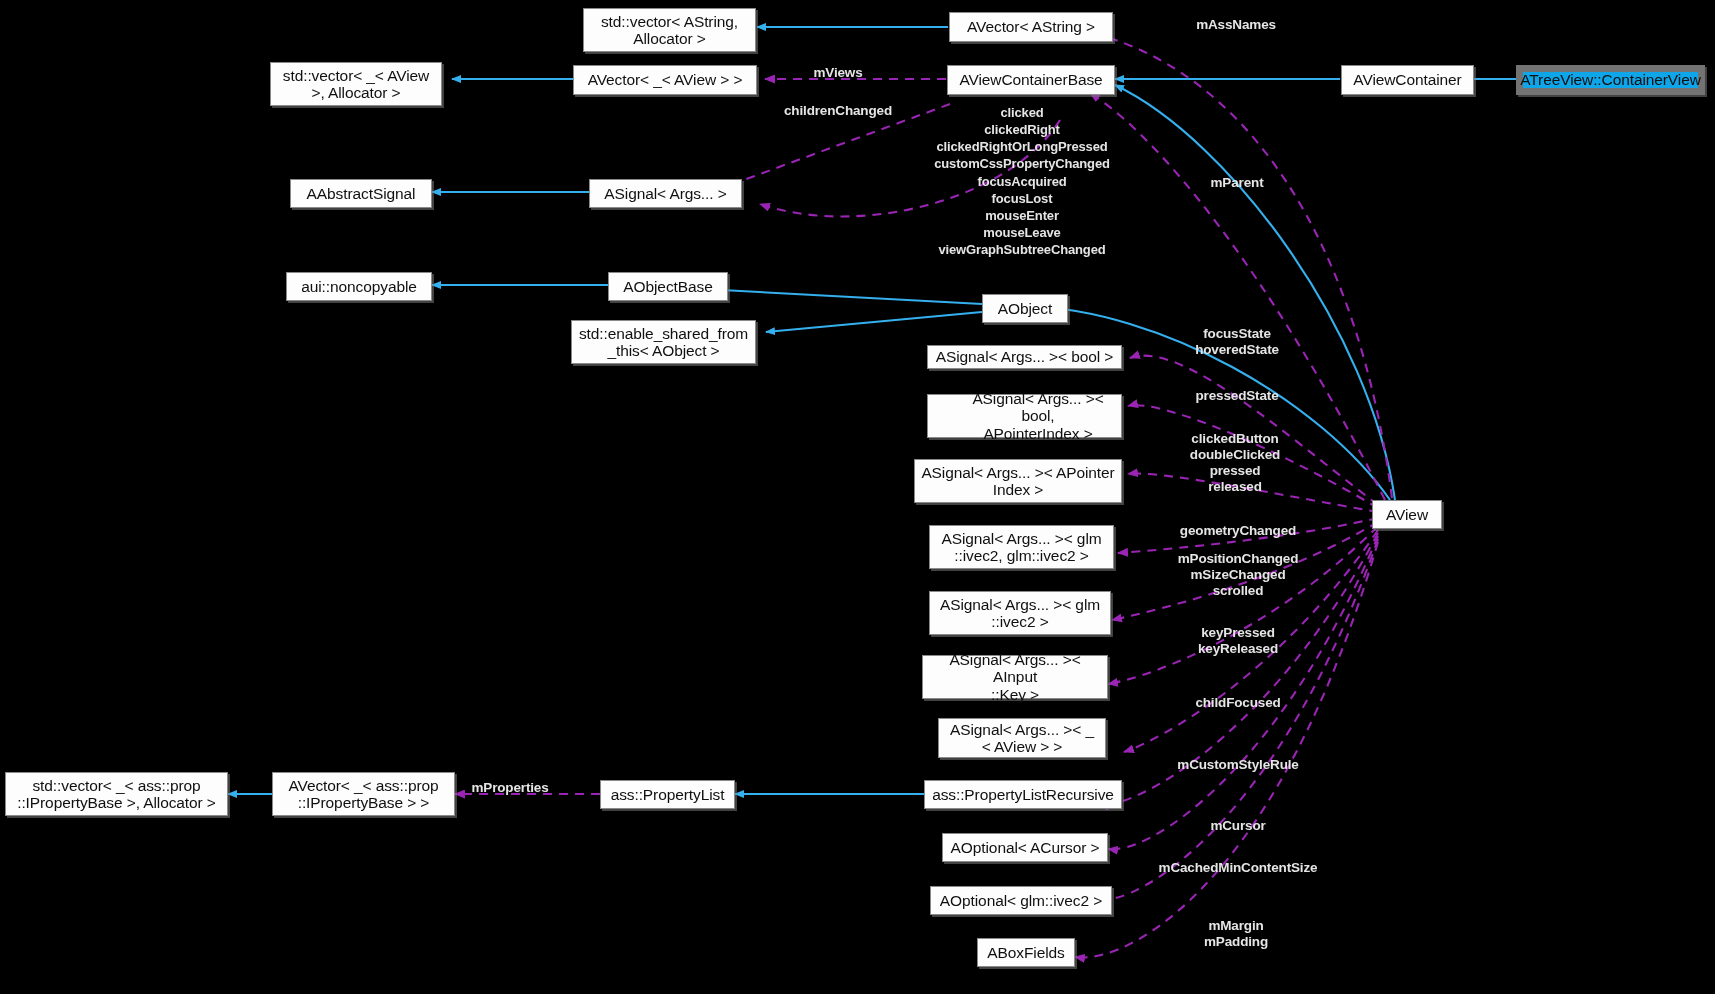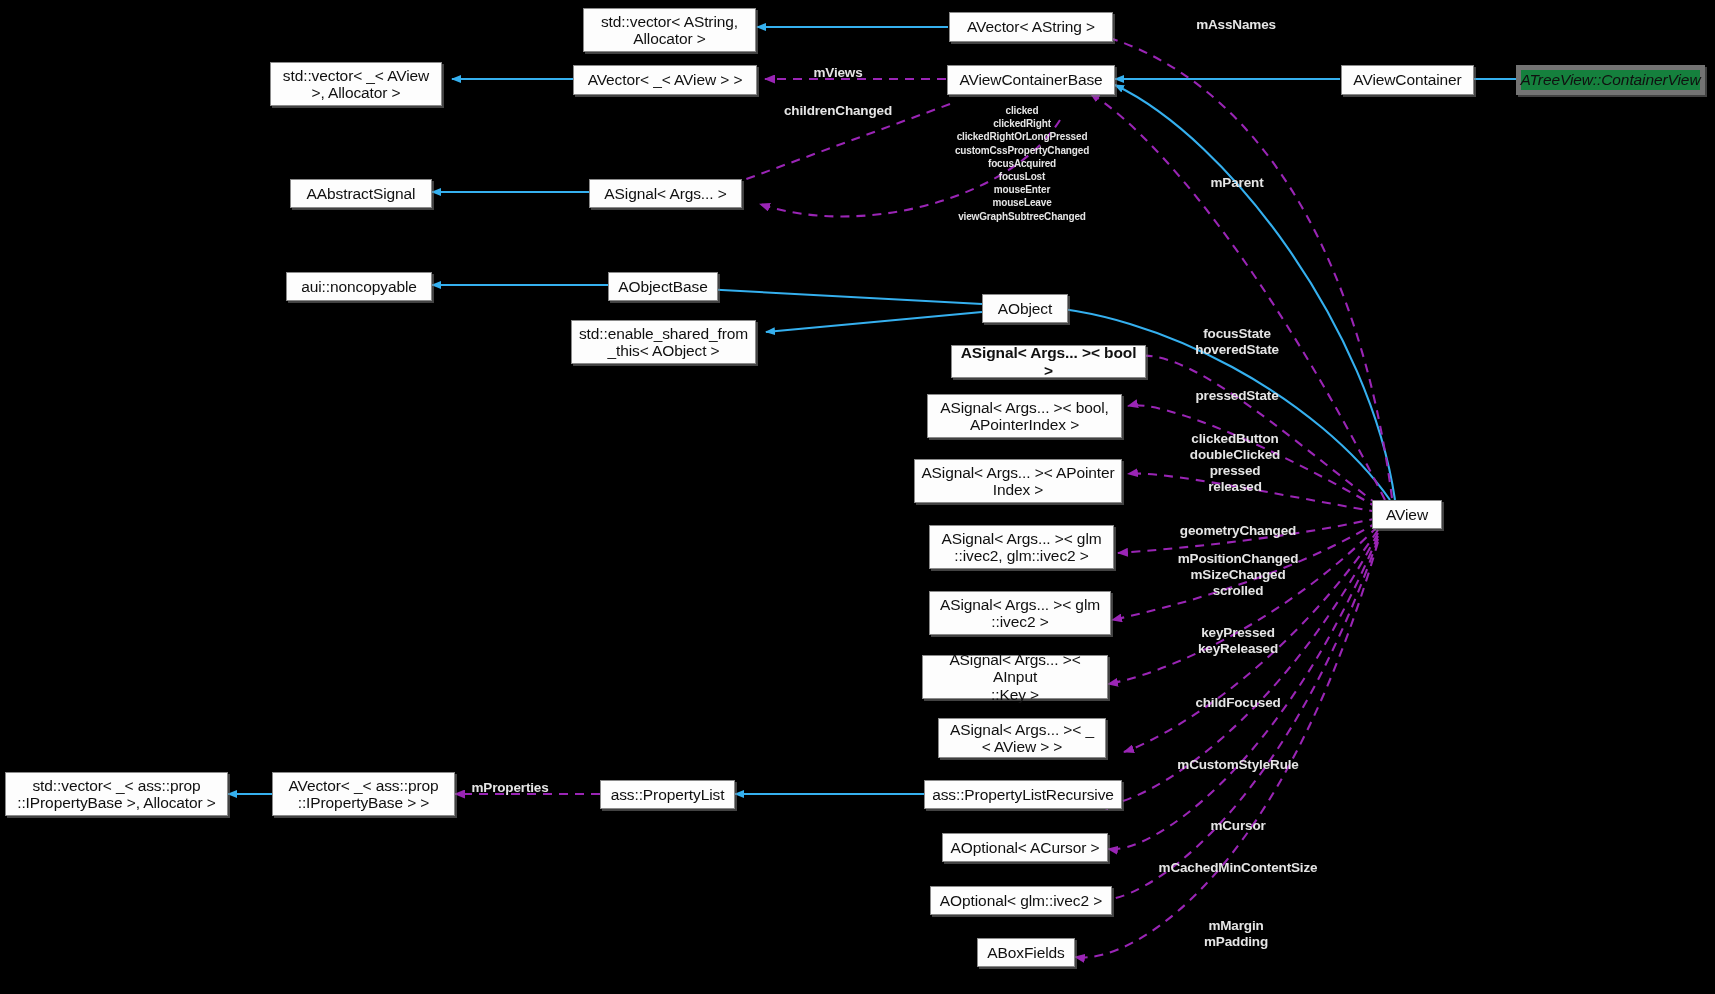--- a/index.html
+++ b/index.html
@@ -33,38 +33,37 @@
     line-height: 1.12;
     display: flex;
     align-items: center;
     justify-content: center;
     text-align: center;
     padding: 1px 5px;
     white-space: pre-line;
     letter-spacing: -0.1px;
   }
   .node.root {
-    background: #15803d;
-    border: 5px solid #737373;
-    font-style: italic;
+    background: #0ea5e9;
+    border: 7px solid #737373;
   }
   .edge-label {
     position: absolute;
     color: #e5e5e5;
     font-size: 13.5px;
     font-weight: bold;
     line-height: 1.18;
     text-align: center;
     white-space: pre-line;
     letter-spacing: -0.15px;
     transform: translateX(-50%);
     pointer-events: none;
   }
   .edge-label.sig-list {
-    font-size: 10px;
+    font-size: 13px;
     line-height: 1.32;
   }
 </style>
 </head>
 <body>
 
 <div id="diagram">
 
   <svg id="edges" viewBox="0 0 1715 994">
     <defs>
@@ -156,30 +155,30 @@
   <div class="node" style="left:1341px; top:65px; width:133px; height:30px;">AViewContainer</div>
 
   <div class="node root" style="left:1516px; top:65px; width:189px; height:30px;">ATreeView::ContainerView</div>
 
   <div class="node" style="left:290px; top:179px; width:142px; height:29px;">AAbstractSignal</div>
 
   <div class="node" style="left:589px; top:179px; width:153px; height:29px;">ASignal&lt; Args... &gt;</div>
 
   <div class="node" style="left:286px; top:272px; width:146px; height:29px;">aui::noncopyable</div>
 
-  <div class="node" style="left:608px; top:272px; width:110px; height:29px;">AObjectBase</div>
+  <div class="node" style="left:608px; top:272px; width:120px; height:29px;">AObjectBase</div>
 
   <div class="node" style="left:571px; top:320px; width:185px; height:44px;">std::enable_shared_from
 _this&lt; AObject &gt;</div>
 
   <div class="node" style="left:982px; top:294px; width:86px; height:29px;">AObject</div>
 
-  <div class="node" style="left:951px; top:345px; width:195px; height:33px;font-weight:bold;">ASignal&lt; Args... &gt;&lt; bool &gt;</div>
-
-  <div class="node" style="left:927px; top:394px; width:195px; height:44px;">ASignal&lt; Args... &gt;&lt; bool,
+  <div class="node" style="left:927px; top:345px; width:195px; height:24px;">ASignal&lt; Args... &gt;&lt; bool &gt;</div>
+
+  <div class="node" style="left:927px; top:394px; width:195px; height:44px;padding-left:32px;">ASignal&lt; Args... &gt;&lt; bool,
 APointerIndex &gt;</div>
 
   <div class="node" style="left:914px; top:459px; width:208px; height:44px;">ASignal&lt; Args... &gt;&lt; APointer
 Index &gt;</div>
 
   <div class="node" style="left:929px; top:525px; width:185px; height:44px;">ASignal&lt; Args... &gt;&lt; glm
 ::ivec2, glm::ivec2 &gt;</div>
 
   <div class="node" style="left:929px; top:591px; width:182px; height:44px;">ASignal&lt; Args... &gt;&lt; glm
 ::ivec2 &gt;</div>

